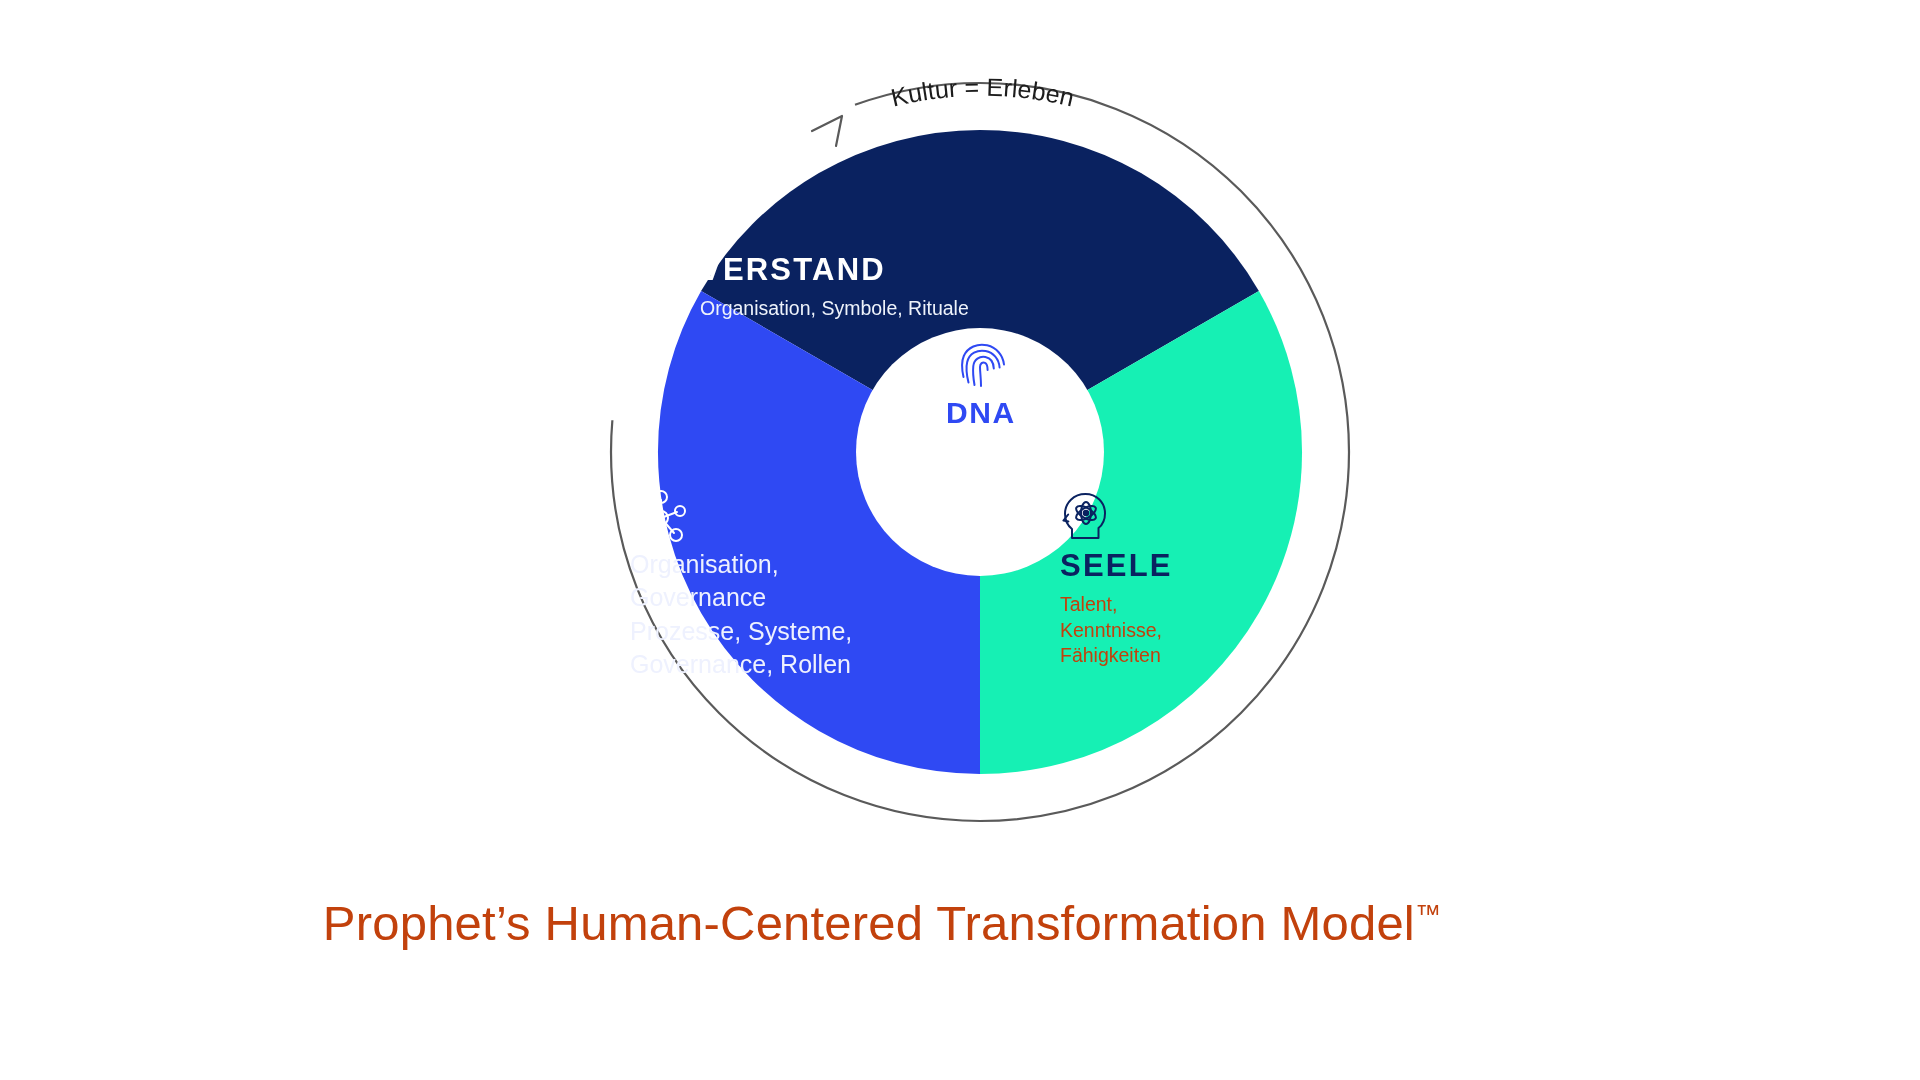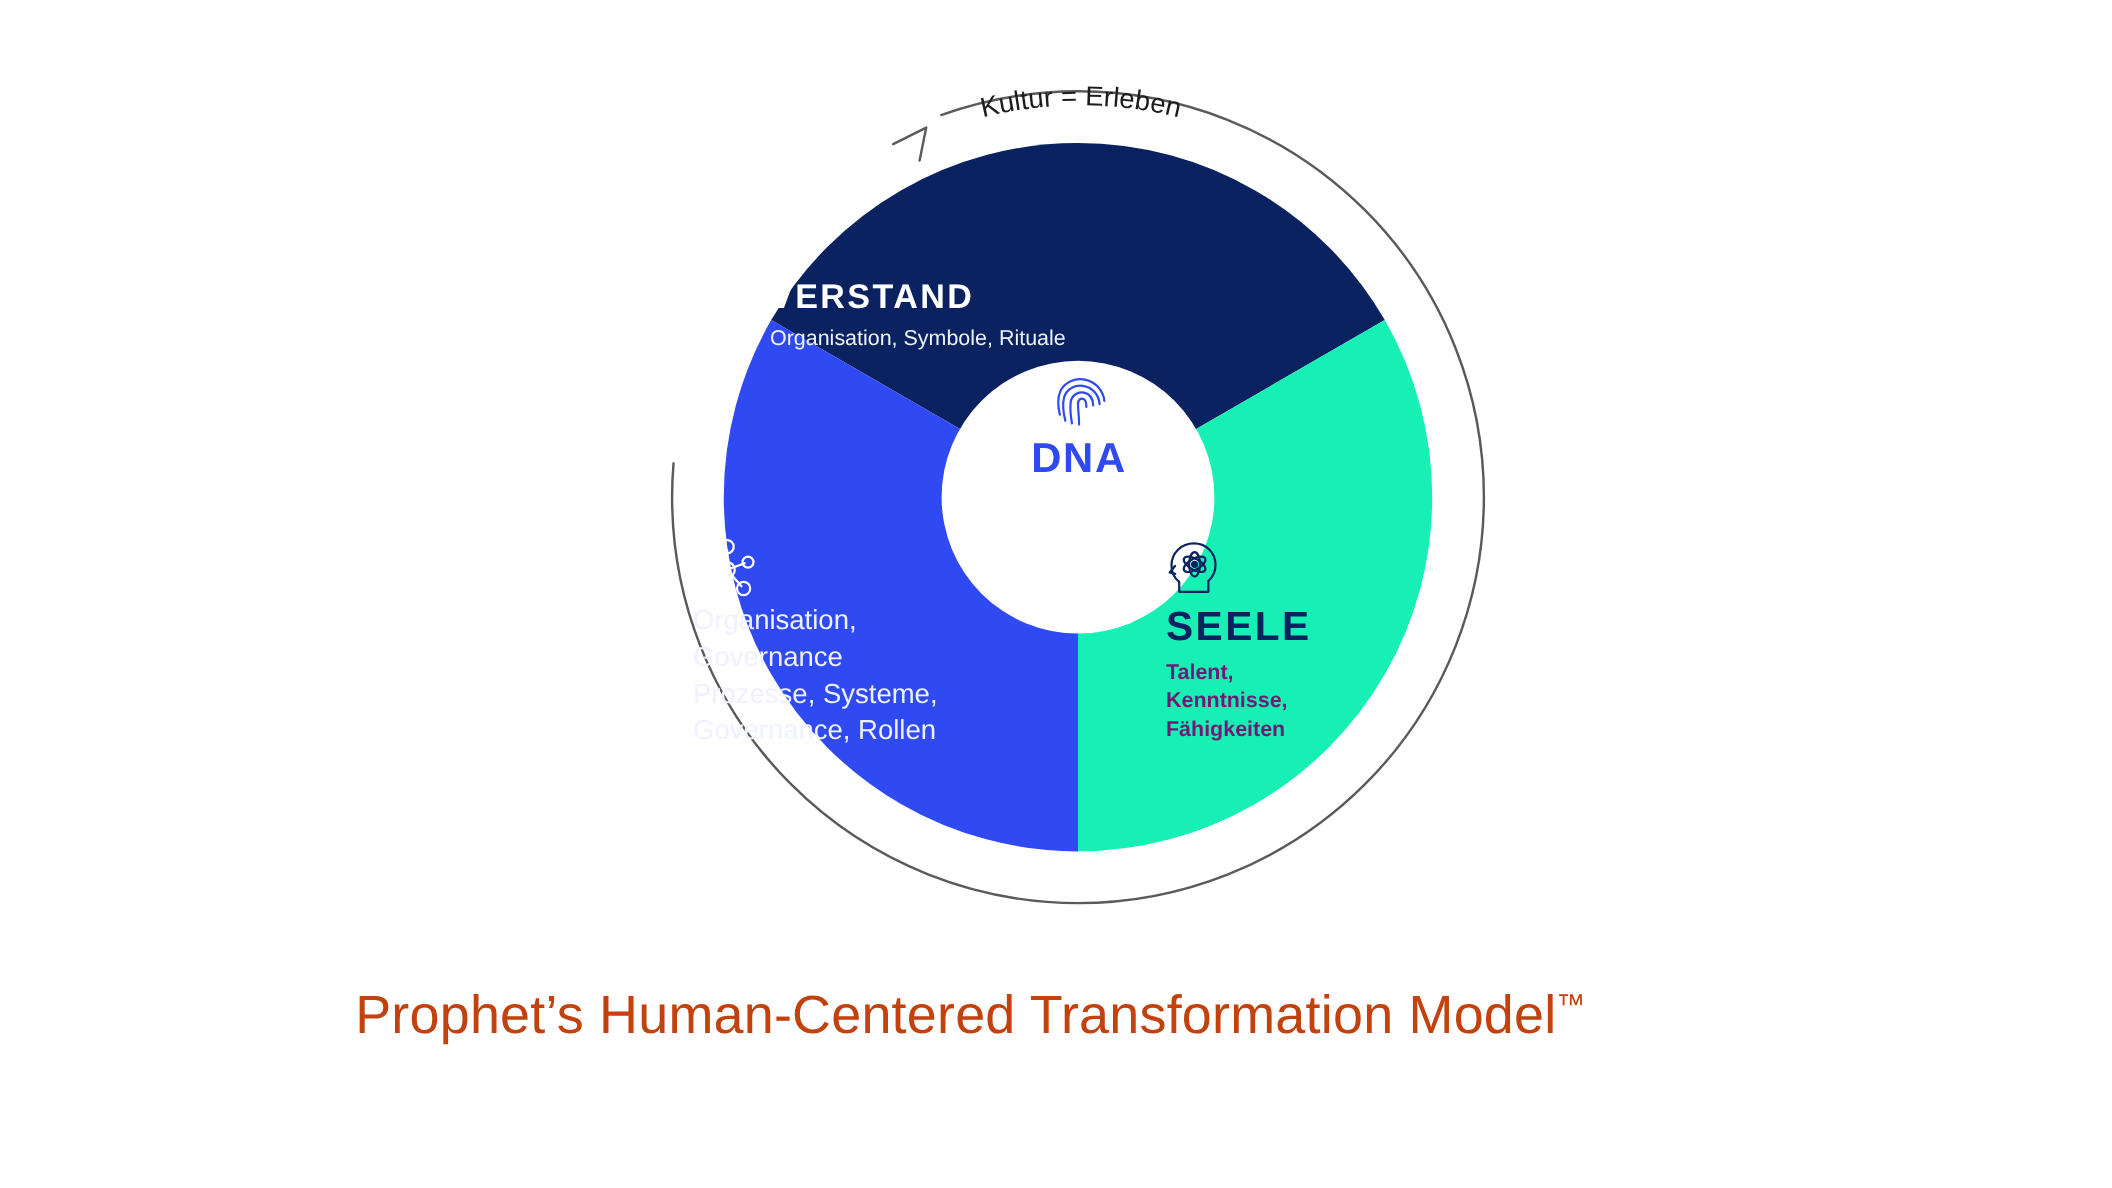--- a/index.html
+++ b/index.html
@@ -79,41 +79,40 @@
     line-height: 1.33;
   }
 
   
   #seele-block {
     left: 1060px;
     top: 490px;
     width: 250px;
   }
   #seele-block .seg-title {
-    font-size: 37px;
+    font-size: 31px;
     color: #0a2260;
     margin: 4px 0 7px 0;
   }
   #seele-block .seg-desc {
     font-size: 19.5px;
-    color: #701a75;
+    color: #c2410c;
     line-height: 1.33;
-    font-weight: bold;
   }
 
   
   #dna-block {
     position: absolute;
     left: 856px;
     top: 340px;
     width: 250px;
     text-align: center;
   }
   #dna-block .core-title {
-    font-size: 38px;
+    font-size: 30px;
     font-weight: bold;
     letter-spacing: 1.6px;
     color: #2f49f3;
     margin: 2px 0 6px 0;
   }
   #dna-block .core-desc {
     font-size: 19.5px;
     color: #3a52ef;
     line-height: 1.33;
   }

